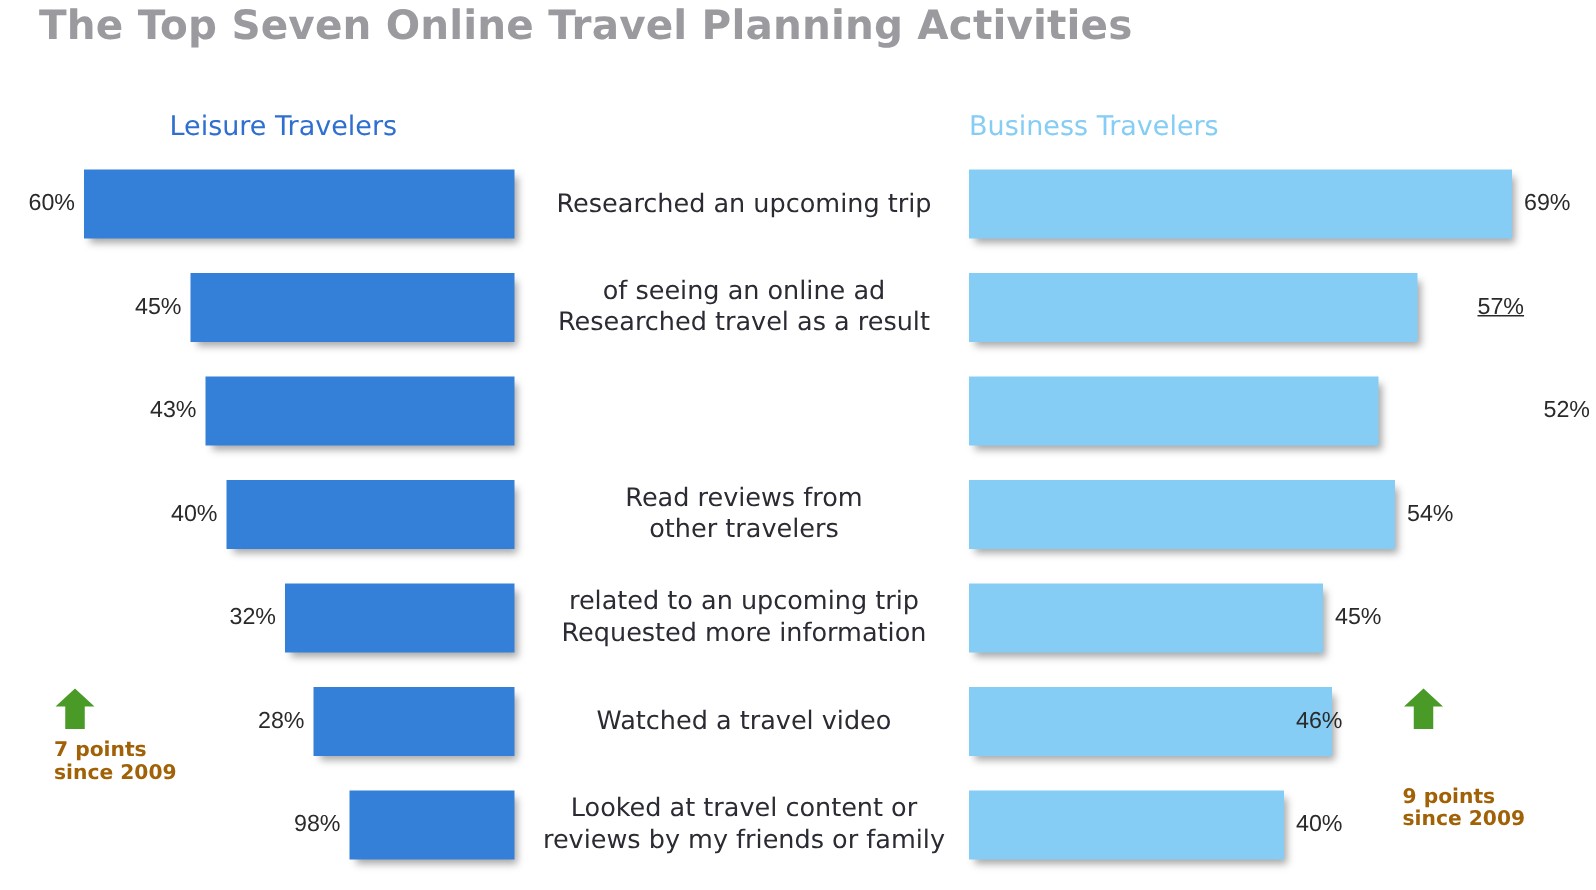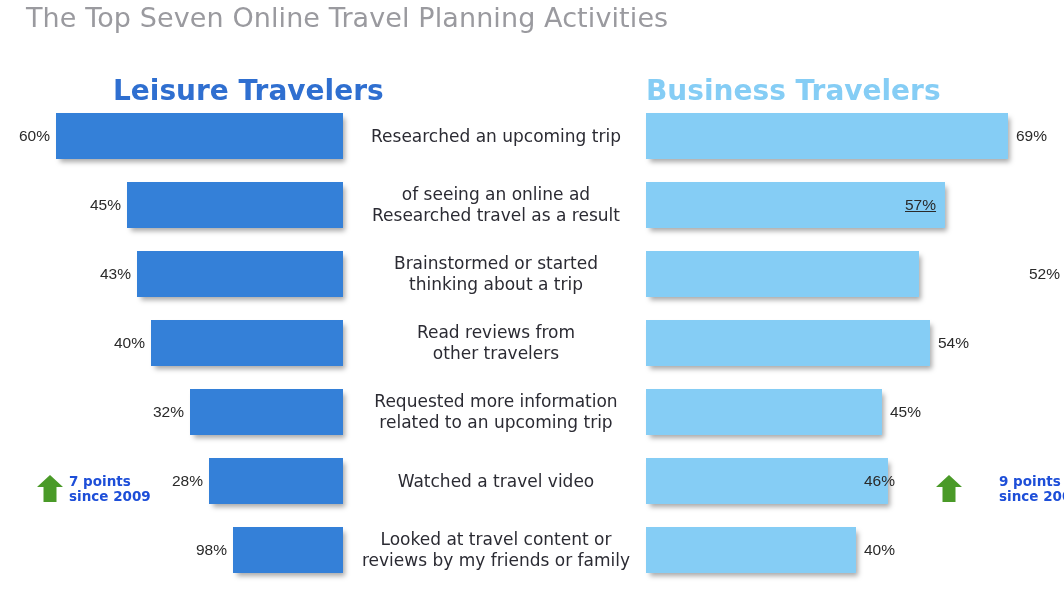--- a/index.html
+++ b/index.html
@@ -14,32 +14,32 @@
     font-family: "DejaVu Sans", "Liberation Sans", sans-serif;
     position: relative;
   }
 
   
   .chart-title {
     position: absolute;
     left: 26px;
     top: 2px;
     font-size: 27px;
-    font-weight: 400;
+    font-weight: 700;
     color: #9a9a9f;
     letter-spacing: 0.1px;
     white-space: nowrap;
   }
 
   
   .col-header {
     position: absolute;
     top: 74px;
-    font-size: 28px;
-    font-weight: 700;
+    font-size: 18px;
+    font-weight: 400;
     white-space: nowrap;
   }
   .col-header.left  { left: 113px; color: #2f6fd0; }
   .col-header.right { left: 646px; color: #85cdf5; }
 
   
   .rows {
     position: absolute;
     left: 0;
     top: 113px;
@@ -116,28 +116,29 @@
     display: flex;
     align-items: center;
   }
 
   
   .delta {
     position: absolute;
     top: 0;
     height: 46px;
     display: flex;
-    align-items: flex-end;
+    align-items: flex-start;
     gap: 5px;
-    color: #1d4ed8;
+    color: #a16207;
     font-weight: bold;
     font-size: 13.5px;
     line-height: 15px;
     font-family: "DejaVu Sans", sans-serif;
     white-space: nowrap;
+    flex-direction: column;
   }
   .delta.left-delta  { left: 36px; }
   .delta.right-delta { left: 935px; gap: 36px; }
   .delta-text { display: flex; flex-direction: column; }
   .arrow-up { display: block; width: 28px; height: 30px; flex: 0 0 auto; }
 </style>
 </head>
 <body>
 
 <div class="chart-title">The Top Seven Online Travel Planning Activities</div>
@@ -165,31 +166,27 @@
         <div class="bar left" style="width:216px"></div>
       </div>
       <div class="pct left-pct" style="right: 943px;">45%</div>
       <div class="center-label">
         <span>of seeing an online ad</span>
         <span>Researched travel as a result</span>
       </div>
       <div class="right-track">
         <div class="bar right" style="width:299px"></div>
       </div>
-      <div class="pct right-pct" style="left: 905px; text-decoration: underline;">57%</div>
+      <div class="pct right-pct" style="left: 985px; text-decoration: underline;">57%</div>
     </div>
     <div class="row">
       <div class="left-track">
         <div class="bar left" style="width:206px"></div>
       </div>
       <div class="pct left-pct" style="right: 933px;">43%</div>
-      <div class="center-label">
-        <span>Brainstormed or started</span>
-        <span>thinking about a trip</span>
-      </div>
       <div class="right-track">
         <div class="bar right" style="width:273px"></div>
       </div>
       <div class="pct right-pct" style="left: 981px; margin-left: 48px;">52%</div>
     </div>
     <div class="row">
       <div class="left-track">
         <div class="bar left" style="width:192px"></div>
       </div>
       <div class="pct left-pct" style="right: 919px;">40%</div>
@@ -201,22 +198,22 @@
         <div class="bar right" style="width:284px"></div>
       </div>
       <div class="pct right-pct" style="left: 938px;">54%</div>
     </div>
     <div class="row">
       <div class="left-track">
         <div class="bar left" style="width:153px"></div>
       </div>
       <div class="pct left-pct" style="right: 880px;">32%</div>
       <div class="center-label">
+        <span>related to an upcoming trip</span>
         <span>Requested more information</span>
-        <span>related to an upcoming trip</span>
       </div>
       <div class="right-track">
         <div class="bar right" style="width:236px"></div>
       </div>
       <div class="pct right-pct" style="left: 890px;">45%</div>
     </div>
     <div class="row">
       <div class="left-track">
         <div class="bar left" style="width:134px"></div>
       </div>

